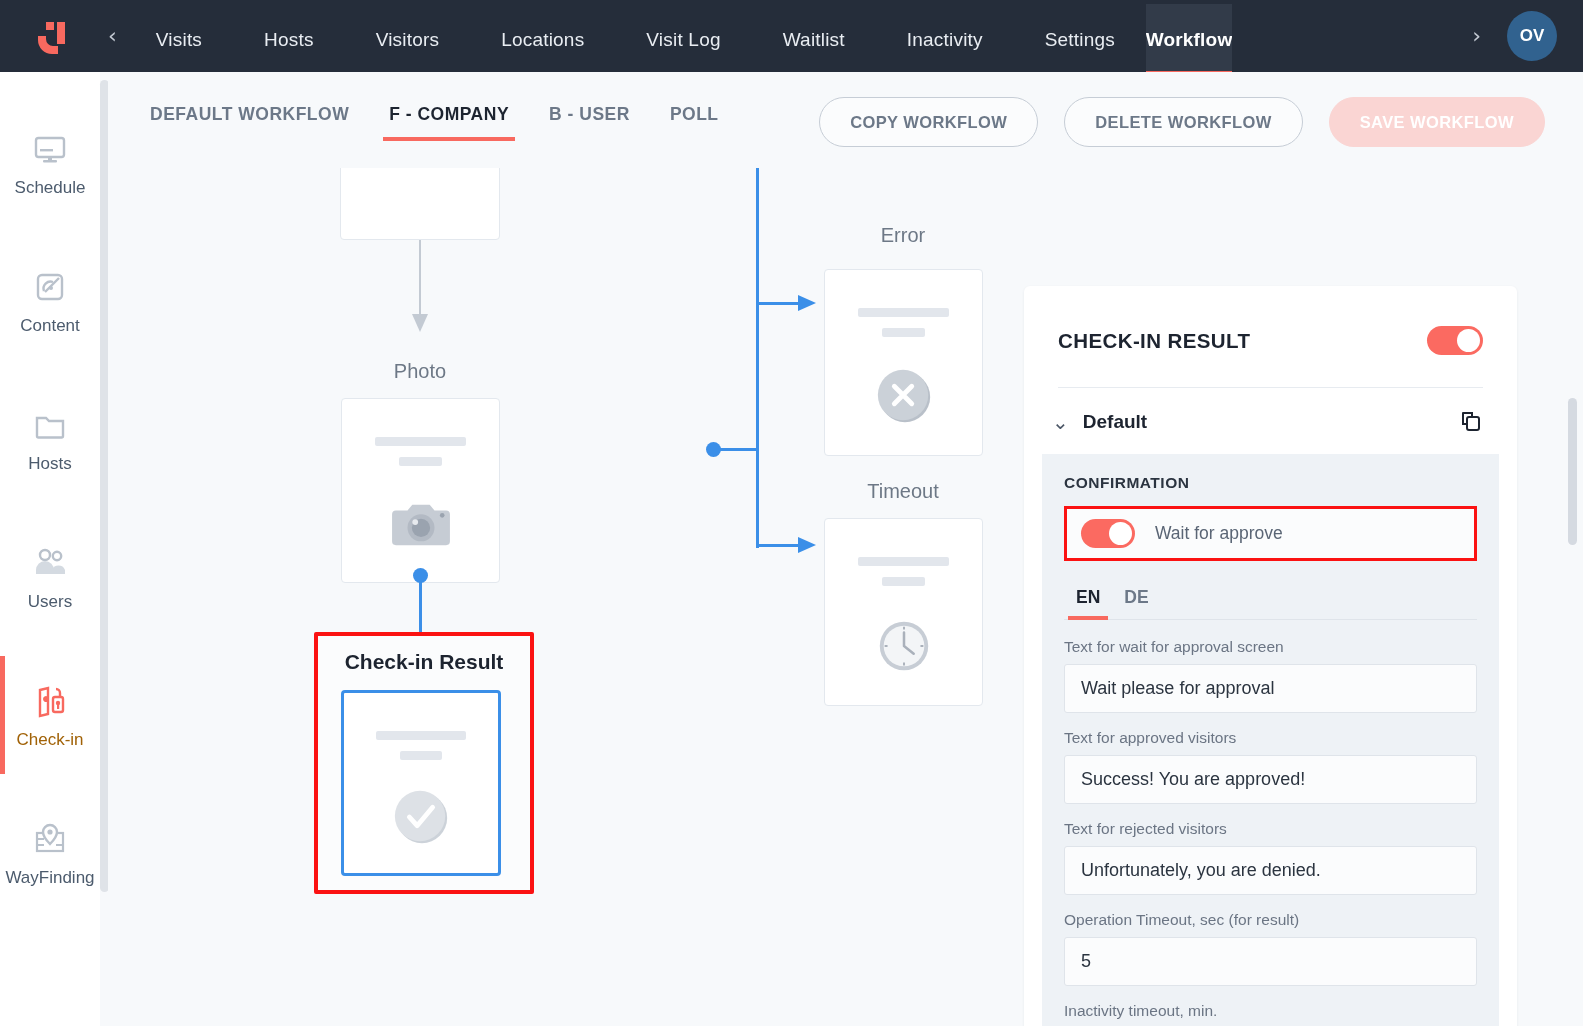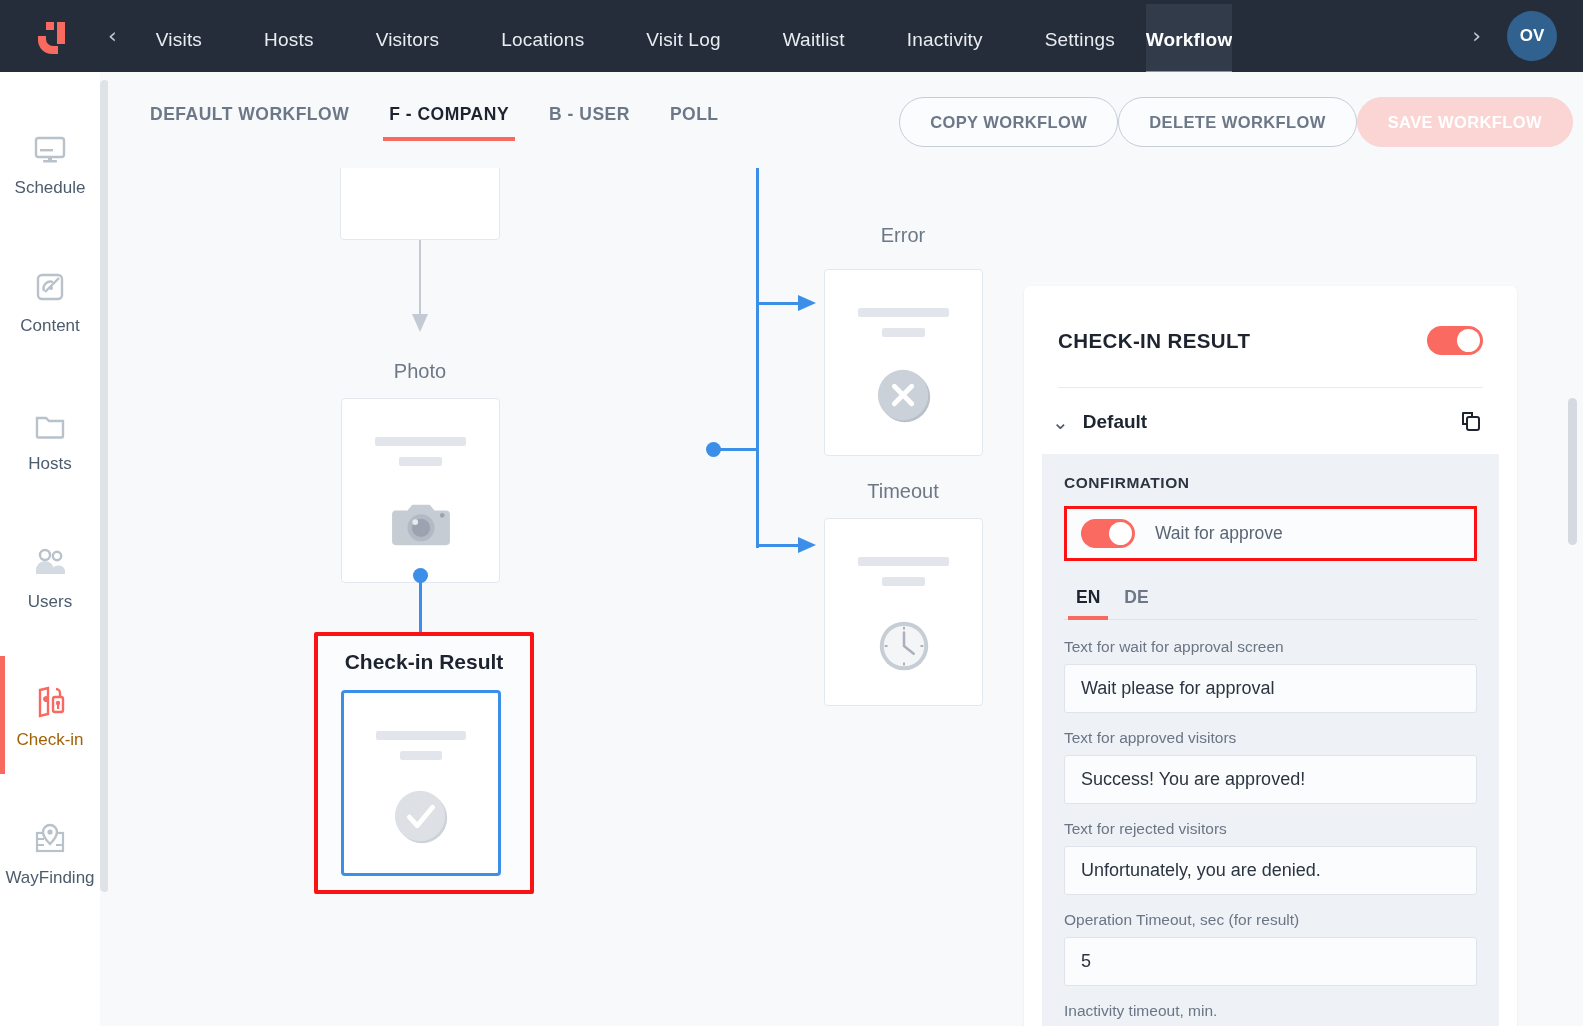--- a/index.html
+++ b/index.html
@@ -78,21 +78,21 @@
   .wf-tabs { position: absolute; left: 22px; top: 28px; display: flex; gap: 0; }
   .wf-tab {
     position: relative; font-size: 17.5px; font-weight: bold; letter-spacing: .5px;
     color: #6c7888; padding: 4px 20px 16px 20px; cursor: pointer; white-space: nowrap;
   }
   .wf-tab.active { color: #1d2430; }
   .wf-tab.active::after {
     content:""; position:absolute; left:14px; right:14px; bottom:0; height:4px;
     background:#f8695f;
   }
-  .wf-actions { position:absolute; right: 10px; top: 25px; display:flex; }
+  .wf-actions { position:absolute; right: 38px; top: 25px; display:flex; gap: 26px; }
   .btn {
     border-radius: 26px; height: 50px; padding: 0 30px; font-size: 16.5px;
     font-weight: bold; letter-spacing: .4px; cursor: pointer;
     display:flex; align-items:center; justify-content:center; white-space: nowrap;
   }
   .btn-outline { background: #fbfcfd; border: 1px solid #c6cdd6; color: #6c7888; }
   .btn-primary-disabled { background: #fad5d3; border: 1px solid #fad5d3; color: #ffffff; }
 
   
   .canvas {

